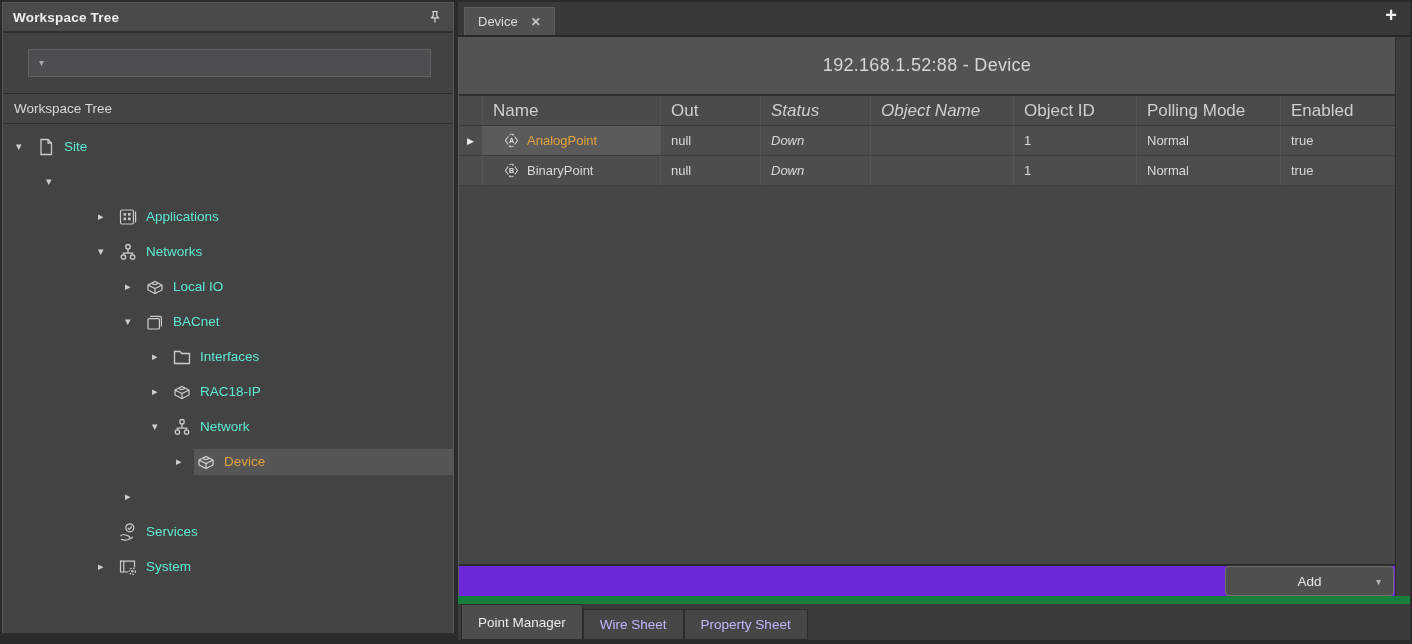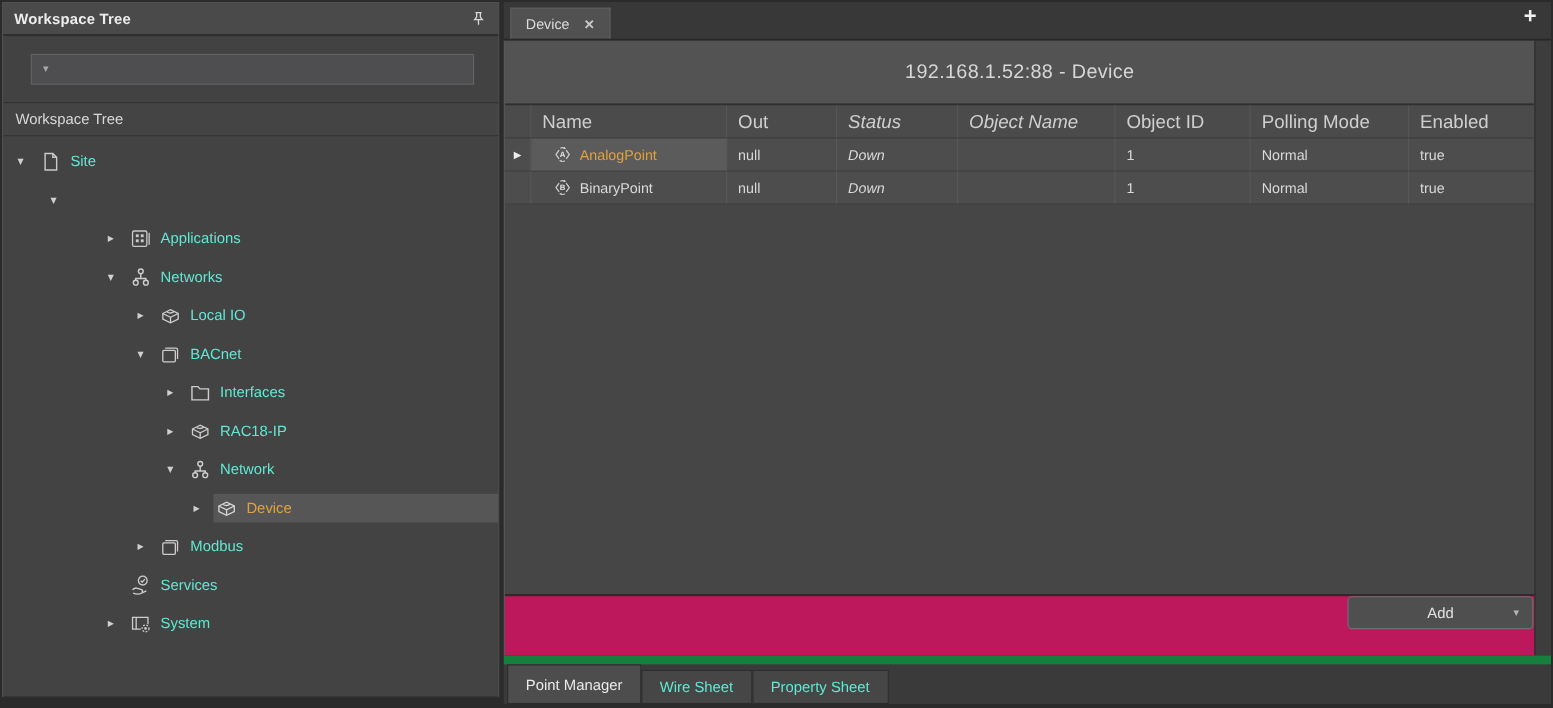--- a/index.html
+++ b/index.html
@@ -60,28 +60,28 @@
   .c-objname { width:143px;font-style:italic; } .c-objid { width:123px; } .c-poll { width:144px; }
   .c-enabled { flex:1; border-right:none; }
   .gr-cell.c-name { padding-left:20px; gap:7px; }
   .row-indicator { font-size:9px; color:#ededed; }
   .row-selected .c-name { background:#5b5b5b; }
   .row-selected .name-text { color:#e2a23b; }
   .badge { width:17px; height:17px; flex-shrink:0; }
 
   .grid-empty { flex:1; background:#464646; }
 
-  .add-bar { height:56px; background:#be185d; border-top:2px solid #2c2c2c; display:flex; align-items:flex-start; justify-content:flex-end; flex-shrink:0; }
+  .add-bar { height:32px; background:#6d28d9; border-top:2px solid #2c2c2c; display:flex; align-items:flex-start; justify-content:flex-end; flex-shrink:0; }
   .add-btn { width:169px; height:30px; margin-right:1px; background:#4f4f4f; border:1px solid #6f6f6f; border-radius:4px; display:flex; align-items:center; justify-content:center; position:relative; color:#e4e4e4; font-size:13.5px; cursor:pointer; }
   .add-caret { position:absolute; right:12px; color:#b5b5b5; font-size:10px; }
 
   .gutter { width:15px; background:#3d3d3d; border-left:1px solid #2d2d2d; flex-shrink:0; }
 
   .bottom-bar { height:44px; background:#3a3a3a; border-top:8px solid #15803d; display:flex; align-items:flex-end; padding-left:3px; flex-shrink:0; }
-  .b-tab { margin-top:2px; height:31px; padding:0 16px; display:flex; align-items:center; font-size:13.5px; color:#5eead4; background:#464646; border:1px solid #2c2c2c; cursor:pointer; }
+  .b-tab { margin-top:2px; height:31px; padding:0 16px; display:flex; align-items:center; font-size:13.5px; color:#c4b5fd; background:#464646; border:1px solid #2c2c2c; cursor:pointer; }
   .b-tab.active { height:36px; color:#eaeaea; background:#4d4d4d; }
 
   svg { display:block; }
 </style>
 </head>
 <body>
 
 <div class="app">
 
   <div class="left-panel">
@@ -214,27 +214,20 @@
             <path d="M3 8 L10 4.5 L17 8 L17 13 L10 16.5 L3 13 Z"></path>
             <path d="M3 8 L10 11.5 L17 8 M10 11.5 V16.5"></path>
             <path d="M6.8 6.6 Q10 8.6 13.2 6.3"></path>
           </svg>
           <span class="tree-label">Device</span>
         </span>
       </div>
 
       <div class="tree-row lvl3">
         <span class="expander">▸</span>
-        <span class="row-body">
-          <svg class="tree-icon" viewBox="0 0 20 20" fill="none" stroke="#cdcdcd" stroke-width="1.2">
-            <path d="M5.2 4.4 h9.8 a1.4 1.4 0 0 1 1.4 1.4 v8.6"></path>
-            <rect x="3" y="6.6" width="11.4" height="10.4" rx="1"></rect>
-          </svg>
-          <span class="tree-label">Modbus</span>
-        </span>
       </div>
 
       <div class="tree-row lvl2">
         <span class="expander"></span>
         <span class="row-body">
           <svg class="tree-icon" viewBox="0 0 20 20" fill="none" stroke="#cdcdcd" stroke-width="1.2">
             <circle cx="11.8" cy="5.8" r="4"></circle>
             <path d="M9.9 5.8 l1.4 1.5 2.4 -2.8"></path>
             <path d="M2.5 14.2 q2.2 -2.4 4.6 -1.4 l3.6 1.3 q1.4 .6 .7 1.7 l-.4 .4"></path>
             <path d="M3 17.3 q3.8 1.4 6.8 .4 l5.2 -2.6"></path>

